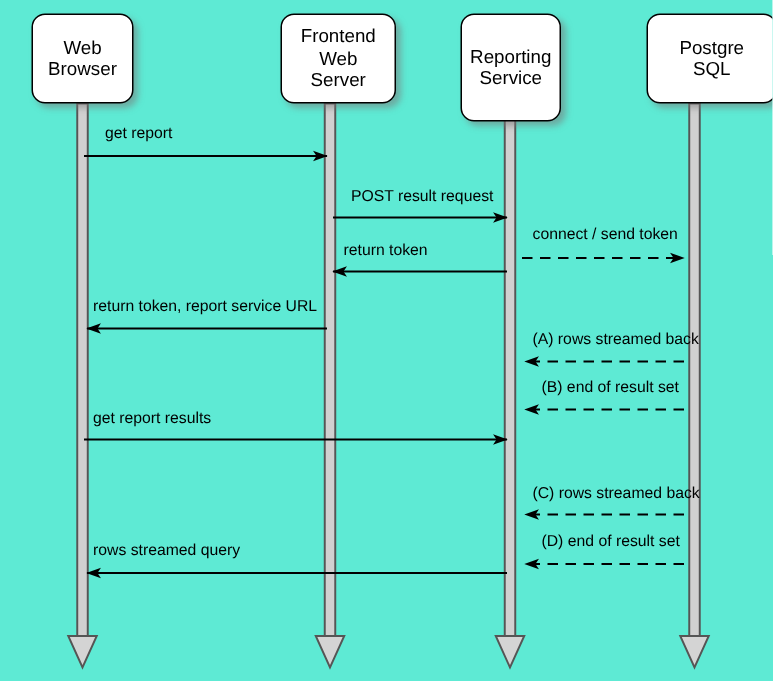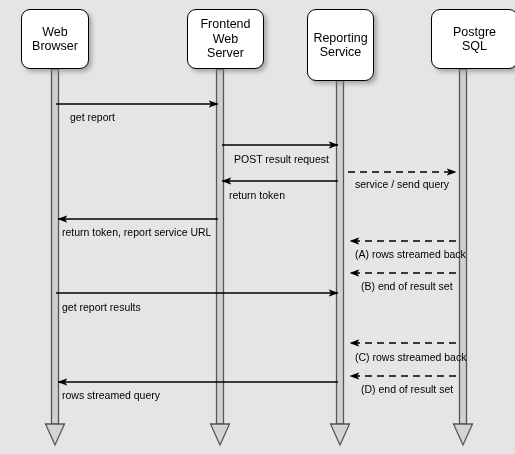--- a/index.html
+++ b/index.html
@@ -4,21 +4,21 @@
 <style>
   html, body {
     margin: 0;
     padding: 0;
     background: #ffffff;
   }
   #diagram-root {
     position: relative;
     width: 515px;
     height: 454px;
-    background: #e5e5e5;
+    background: #5eead4;
     font-family: "Liberation Sans", sans-serif;
     overflow: hidden;
   }
   svg.layer {
     position: absolute;
     left: 0;
     top: 0;
     width: 515px;
     height: 454px;
   }
@@ -41,21 +41,20 @@
   }
   .msg-label {
     position: absolute;
     font-size: 10.5px;
     line-height: 12px;
     color: #000000;
     white-space: nowrap;
   }
   .msg-label.left {
     text-align: right;
-    margin-top: 28px;
   }
 </style>
 </head>
 <body>
 
 <div id="diagram-root">
 
   <svg class="layer" viewBox="0 0 515 454" xmlns="http://www.w3.org/2000/svg">
     <defs>
       <marker id="arrow-solid" viewBox="0 0 10 10" refX="9.5" refY="5" markerWidth="7" markerHeight="7" orient="auto-start-reverse">
@@ -105,21 +104,21 @@
 Web
 Server</div>
       <div class="actor-box" style="left: 307px; top: 9px; width: 67px; height: 72px;">Reporting
 Service</div>
       <div class="actor-box" style="left: 431px; top: 9px; width: 87px; height: 60px;">Postgre
 SQL</div>
     </div>
   <div id="labels-group">
       <div class="msg-label left" style="left: 70px; top: 83px;">get report</div>
       <div class="msg-label left" style="left: 234px; top: 125px;">POST result request</div>
-      <div class="msg-label left" style="left: 355px; top: 150px;">service / send query</div>
+      <div class="msg-label left" style="left: 355px; top: 150px;">connect / send token</div>
       <div class="msg-label left" style="left: 229px; top: 161px;">return token</div>
       <div class="msg-label left" style="left: 62px; top: 198px;">return token, report service URL</div>
       <div class="msg-label left" style="left: 355px; top: 220px;">(A) rows streamed back</div>
       <div class="msg-label left" style="left: 361px; top: 252px;">(B) end of result set</div>
       <div class="msg-label left" style="left: 62px; top: 273px;">get report results</div>
       <div class="msg-label left" style="left: 355px; top: 323px;">(C) rows streamed back</div>
       <div class="msg-label left" style="left: 361px; top: 355px;">(D) end of result set</div>
       <div class="msg-label left" style="left: 62px; top: 361px;">rows streamed query</div>
     </div>
 

